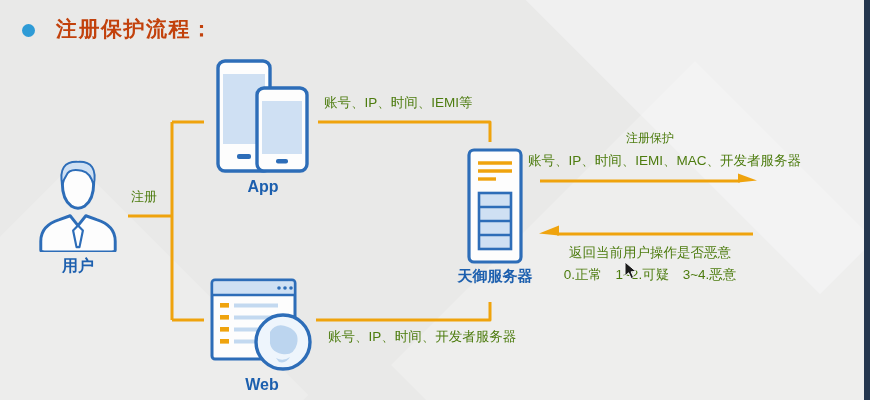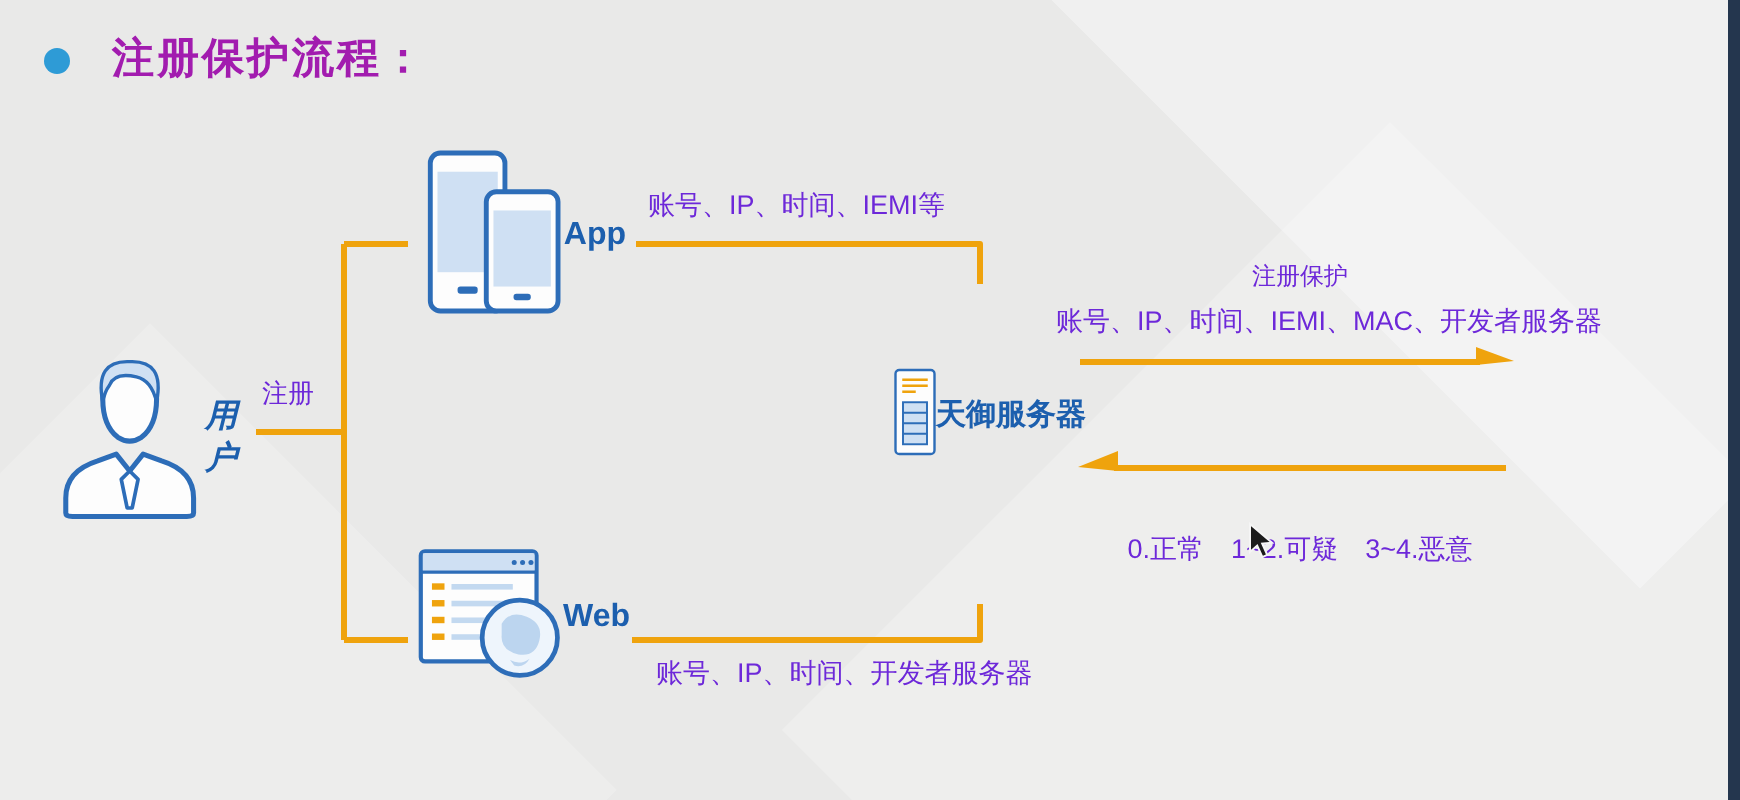--- a/index.html
+++ b/index.html
@@ -9,30 +9,30 @@
   
   .bg-shape{ position:absolute; transform:rotate(45deg); pointer-events:none; }
   .bg-a{ width:600px; height:600px; top:-430px; left:520px; background:rgba(255,255,255,.35); }
   .bg-b{ width:430px; height:430px; top:150px; left:480px; background:rgba(255,255,255,.22); }
   .bg-c{ width:330px; height:330px; top:230px; left:-90px; background:rgba(255,255,255,.20); }
 
   .right-strip{ position:absolute; right:0; top:0; width:6px; height:100%; background:#24364e; }
 
   .title-row{ position:absolute; left:22px; top:15px; display:flex; align-items:center; }
   .bullet{ width:13px; height:13px; border-radius:50%; background:#2e9bd6; margin-right:21px; margin-top:2px; }
-  .title{ font-size:21px; font-weight:bold; color:#a21caf; letter-spacing:1.5px; }
+  .title{ font-size:21px; font-weight:bold; color:#c2410c; letter-spacing:1.5px; }
 
   .connectors{ position:absolute; left:0; top:0; pointer-events:none; }
 
-  .node{ position:absolute; display:flex; flex-direction:row; align-items:center; }
+  .node{ position:absolute; display:flex; flex-direction:column; align-items:center; }
   .node-label{ font-weight:bold; color:#1c5fae; }
   .lbl-16{ font-size:16px; margin-top:4px; }
   .lbl-15{ font-size:15px; margin-top:3px; white-space:nowrap; }
 
-  .edge-text{ position:absolute; color:#6d28d9; font-size:13px; white-space:nowrap; }
+  .edge-text{ position:absolute; color:#4d7c0f; font-size:13px; white-space:nowrap; }
   .edge-center{ text-align:center; }
 
   .cursor{ position:absolute; left:624px; top:261px; }
 </style>
 </head>
 <body>
 
 <div class="stage">
 
   <div class="bg-shape bg-a"></div>
@@ -58,23 +58,24 @@
     </g>
     <polygon points="738,173.5 757,180.5 738,182.5" fill="#efa30d"></polygon>
     <polygon points="559,225.5 539,233.5 559,235.5" fill="#efa30d"></polygon>
   </svg>
 
   <span class="edge-text" style="left:131px; top:188px;">注册</span>
   <span class="edge-text" style="left:324px; top:94px; font-size:13.5px;">账号、IP、时间、IEMI等</span>
   <span class="edge-text" style="left:328px; top:328px; font-size:13.5px;">账号、IP、时间、开发者服务器</span>
   <span class="edge-text edge-center" style="left:530px; top:130px; width:240px; font-size:12px;">注册保护</span>
   <span class="edge-text edge-center" style="left:528px; top:152px; width:244px; font-size:13.5px;">账号、IP、时间、IEMI、MAC、开发者服务器</span>
+  <span class="edge-text edge-center" style="left:530px; top:244px; width:240px; font-size:13.5px;">返回当前用户操作是否恶意</span>
   <span class="edge-text edge-center" style="left:530px; top:266px; width:240px; font-size:13.5px;">0.正常　1~2.可疑　3~4.恶意</span>
 
-  <div class="node" style="left:27px; top:169px; width:102px;font-style:italic;">
+  <div class="node" style="left:27px; top:156px; width:102px;">
     <svg width="92" height="96" viewBox="0 0 90 98">
       <path d="M7 96 V87 Q7 71 26 65 L37 61 L45 71 L53 61 L64 65 Q83 71 83 87 V96 Q83 98 79 98 H11 Q7 98 7 96 Z" fill="#fdfdfd" stroke="#2d6db8" stroke-width="3" stroke-linejoin="round"></path>
       <path d="M45 71 L40 76 L43.5 93 L46.5 93 L50 76 Z" fill="#fff" stroke="#2d6db8" stroke-width="2.2" stroke-linejoin="round"></path>
       <path d="M29 28 Q29 8 45 8 Q61 8 61 28 Q61 44 52 51 Q45 55.5 38 51 Q29 44 29 28 Z" fill="#fdfdfd" stroke="#2d6db8" stroke-width="3"></path>
       <path d="M29 30 Q24 5 45 6 Q66 5 61 30 Q58 17 49 15 Q36 12 33 20 Q30 24 29 30 Z" fill="#cfe0f3" stroke="#2d6db8" stroke-width="2"></path>
     </svg>
     <span class="node-label lbl-16">用户</span>
   </div>
 
   <div class="node" style="left:213px; top:58px; width:100px;">
@@ -82,21 +83,21 @@
       <rect x="3" y="3" width="52" height="110" rx="7" fill="#fdfdfd" stroke="#2d6db8" stroke-width="3.4"></rect>
       <rect x="8" y="16" width="42" height="70" fill="#cfe0f3"></rect>
       <rect x="22" y="96" width="14" height="5" rx="2" fill="#2d6db8"></rect>
       <rect x="42" y="30" width="50" height="83" rx="7" fill="#fdfdfd" stroke="#2d6db8" stroke-width="3.4"></rect>
       <rect x="47" y="43" width="40" height="53" fill="#cfe0f3"></rect>
       <rect x="61" y="101" width="12" height="4.5" rx="2" fill="#2d6db8"></rect>
     </svg>
     <span class="node-label lbl-16">App</span>
   </div>
 
-  <div class="node" style="left:209px; top:260px; width:106px;text-align:center;">
+  <div class="node" style="left:209px; top:278px; width:106px;text-align:center;">
     <svg width="104" height="94" viewBox="0 0 104 94">
       <rect x="2" y="2" width="83" height="79" rx="3" fill="#fdfdfd" stroke="#2d6db8" stroke-width="3"></rect>
       <rect x="3.5" y="3.5" width="80" height="12.5" fill="#cfe0f3"></rect>
       <path d="M2 17 H85" stroke="#2d6db8" stroke-width="2.4"></path>
       <circle cx="69" cy="10" r="1.8" fill="#2d6db8"></circle>
       <circle cx="75" cy="10" r="1.8" fill="#2d6db8"></circle>
       <circle cx="81" cy="10" r="1.8" fill="#2d6db8"></circle>
       <g>
         <rect x="10" y="25" width="9" height="4.6" fill="#efa30d"></rect>
         <rect x="24" y="25.5" width="44" height="4" fill="#c3d9f0"></rect>

